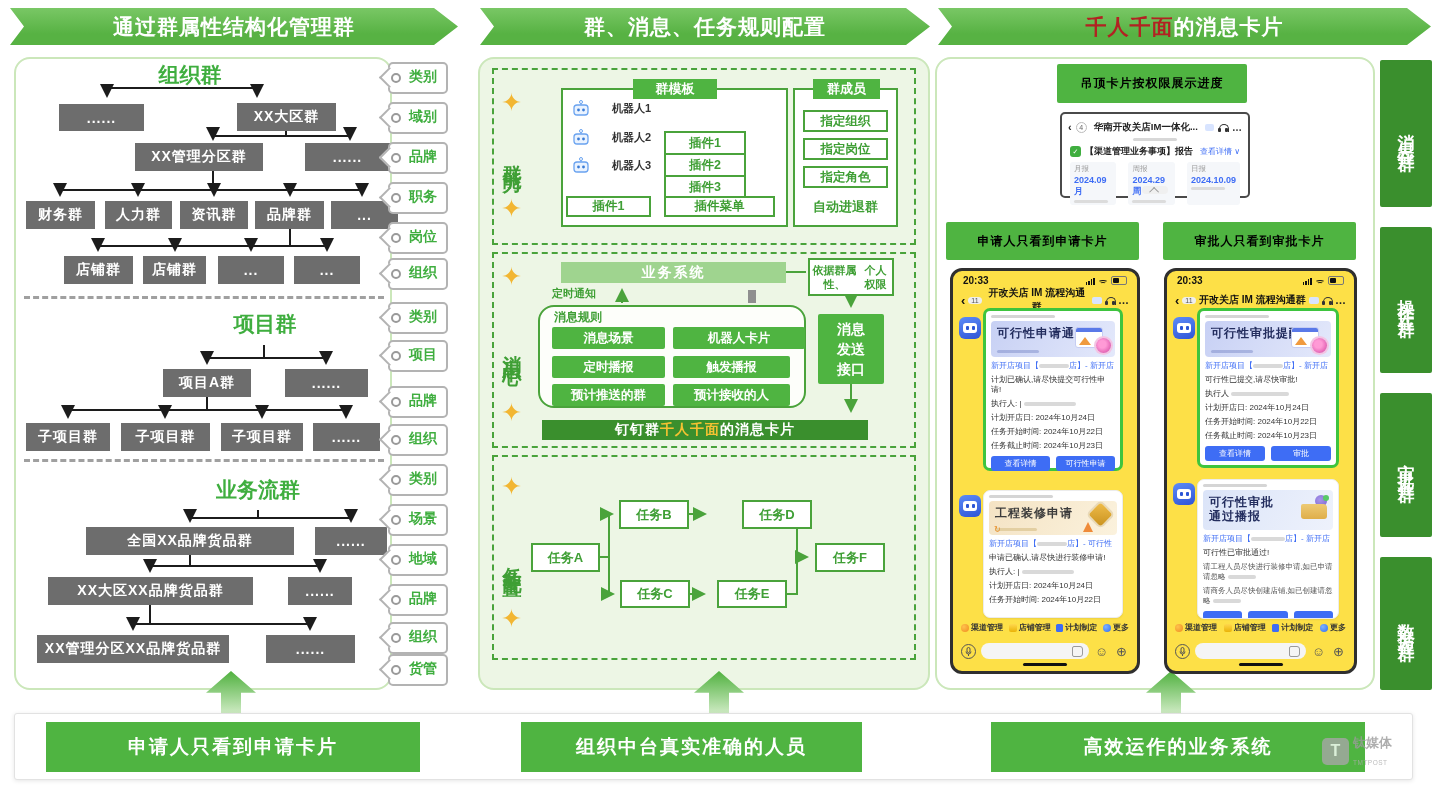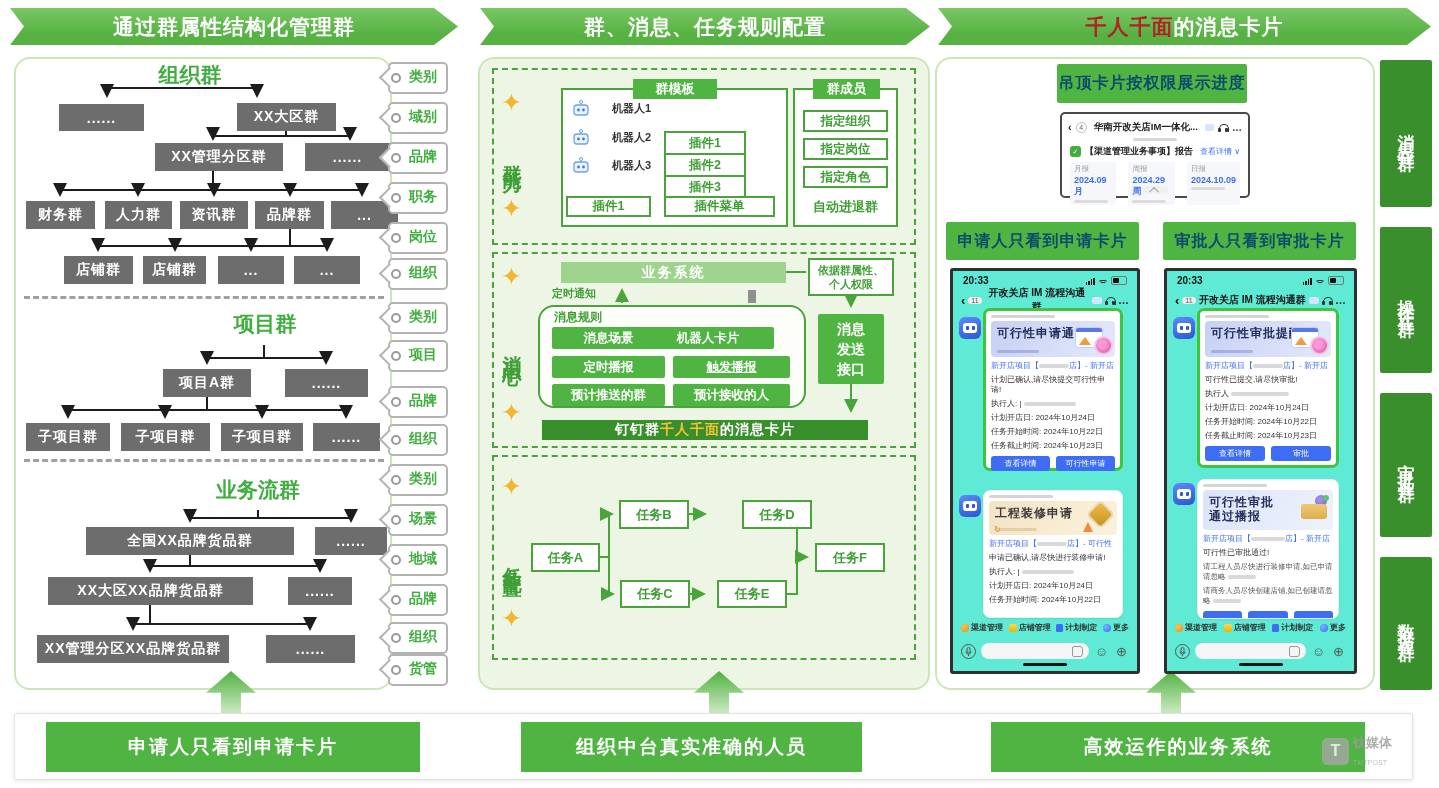--- a/index.html
+++ b/index.html
@@ -37,42 +37,42 @@
   .stack{position:absolute;z-index:5;border:2px solid #4aa33b;background:#fff;box-sizing:border-box;}
   .stack .cell{height:20px;display:flex;align-items:center;justify-content:center;color:#3f9f35;font-weight:bold;font-size:12.5px;border-top:2px solid #4aa33b;}
   .stack .cell:first-child{border-top:none;}
   .lightbar{position:absolute;z-index:4;background:#9fd48f;color:#fff;font-weight:bold;font-size:14px;display:flex;align-items:center;justify-content:center;letter-spacing:2px;}
   .gbtn{position:absolute;z-index:5;background:#4fb441;color:#fff;font-weight:bold;font-size:12.5px;display:flex;align-items:center;justify-content:center;border-radius:2px;}
   .darkbar{position:absolute;z-index:5;background:#3a8f2d;color:#fff;font-weight:bold;font-size:14px;display:flex;align-items:center;justify-content:center;letter-spacing:1px;}
   .darkbar .gold{color:#f5c232;}
   .taskbox{position:absolute;z-index:5;background:#fff;border:2px solid #4aa33b;color:#3f9f35;font-weight:bold;font-size:13px;display:flex;align-items:center;justify-content:center;box-sizing:border-box;}
   .grayblk{position:absolute;z-index:5;background:#8f8f8f;}
   
-  .biglabel{position:absolute;z-index:5;background:#4fb441;color:#0c4a6e;font-weight:bold;font-size:16px;display:flex;align-items:center;justify-content:center;border-radius:2px;letter-spacing:1px;}
+  .biglabel{position:absolute;z-index:5;background:#4fb441;color:#000000;font-weight:bold;font-size:12px;display:flex;align-items:center;justify-content:center;border-radius:2px;letter-spacing:1px;}
   .snippet{position:absolute;z-index:5;background:#fff;border:2px solid #4a4a4a;border-radius:5px;box-sizing:border-box;}
   .snav{position:relative;height:20px;padding:3px 6px 0 6px;display:flex;align-items:center;gap:4px;}
   .snav .bk{font-size:11px;font-weight:bold;color:#222;}
   .snav .cnt{font-size:7px;color:#666;border:1px solid #bbb;border-radius:50%;width:9px;height:9px;display:flex;align-items:center;justify-content:center;}
   .snav .ttl{flex:1;text-align:center;font-size:9.5px;font-weight:bold;color:#222;}
   .snav .bdg{width:9px;height:7px;background:#d8e4ff;border-radius:2px;}
   .snav .mr{font-size:10px;color:#333;font-weight:bold;}
   .subbar{height:3px;background:#d7d7d7;border-radius:2px;margin:1px auto 0 auto;}
   .srow{display:flex;align-items:center;gap:4px;padding:4px 8px 0 8px;}
   .sic{width:11px;height:11px;background:#3fae3f;border-radius:3px;color:#fff;font-size:7px;display:flex;align-items:center;justify-content:center;}
   .srep{font-size:9px;font-weight:bold;color:#222;flex:1;}
   .sdet{font-size:8px;color:#3e6df5;}
   .sstats{display:flex;gap:12px;padding:4px 8px 0 8px;}
   .scell{flex:1;background:#f5f7fa;border-radius:3px;padding:2px 4px;}
   .scell .k{font-size:7.5px;color:#999;}
   .scell .v{font-size:9px;font-weight:bold;color:#3e6df5;margin-top:1px;}
   .scell .b{height:3px;width:34px;background:#dcdcdc;border-radius:2px;margin-top:2px;}
   .chev{position:absolute;left:50%;bottom:2px;transform:translateX(-50%);width:26px;height:8px;background:#f0f0f0;border-radius:4px;display:flex;align-items:center;justify-content:center;}
   .chev i{display:block;width:6px;height:6px;border-left:1.5px solid #999;border-top:1.5px solid #999;transform:rotate(45deg) translateY(2px);}
   
-  .phone{position:absolute;z-index:5;background:#5eead4;border:3px solid #2f2f2f;border-radius:3px;box-sizing:border-box;overflow:hidden;}
+  .phone{position:absolute;z-index:5;background:#fde047;border:3px solid #2f2f2f;border-radius:12px;box-sizing:border-box;overflow:hidden;}
   .pstatus{position:absolute;left:0;right:0;top:4px;padding:0 10px;display:flex;align-items:center;}
   .pstatus .tm{font-size:10px;font-weight:bold;color:#111;}
   .pstatus .ic{margin-left:auto;display:flex;align-items:flex-end;gap:3px;}
   .sig{display:flex;align-items:flex-end;gap:1px;}
   .sig i{display:block;width:1.6px;background:#111;}
   .batt{width:14px;height:7px;border:1px solid #777;border-radius:2px;position:relative;}
   .batt::after{content:"";position:absolute;left:1px;top:1px;bottom:1px;width:6px;background:#111;border-radius:1px;}
   .pnav{position:absolute;left:0;right:0;top:20px;height:18px;display:flex;align-items:center;padding:0 8px;gap:3px;}
   .pnav .bk{font-size:13px;font-weight:bold;color:#111;line-height:1;}
   .pnav .cnt{font-size:7px;color:#555;background:#eee;border-radius:6px;padding:0 3px;}
@@ -213,21 +213,21 @@
       <path d="M689,514 H705" marker-end="url(#ag)"></path>
         <path d="M690,594 H704" marker-end="url(#ag)"></path>
       <path d="M788,514 H797 V557 M787,594 H797 V557"></path>
         <path d="M797,557 H807" marker-end="url(#ag)"></path>
     </g>
   </svg>
 
   <div class="ttitle" style="left:120px;top:61px;width:140px;">组织群</div>
   <div class="gnode" style="left:59px;top:104px;width:85px;height:27px;">......</div>
   <div class="gnode" style="left:237px;top:103px;width:99px;height:28px;">XX大区群</div>
-  <div class="gnode" style="left:155px;top:143px;width:128px;height:28px;">XX管理分区群</div>
+  <div class="gnode" style="left:135px;top:143px;width:128px;height:28px;">XX管理分区群</div>
   <div class="gnode" style="left:305px;top:143px;width:85px;height:28px;">......</div>
   <div class="gnode" style="left:26px;top:201px;width:69px;height:28px;">财务群</div>
   <div class="gnode" style="left:105px;top:201px;width:67px;height:28px;">人力群</div>
   <div class="gnode" style="left:180px;top:201px;width:68px;height:28px;">资讯群</div>
   <div class="gnode" style="left:255px;top:201px;width:69px;height:28px;">品牌群</div>
   <div class="gnode" style="left:331px;top:201px;width:67px;height:28px;">...</div>
   <div class="gnode" style="left:64px;top:256px;width:69px;height:28px;">店铺群</div>
   <div class="gnode" style="left:143px;top:256px;width:63px;height:28px;">店铺群</div>
   <div class="gnode" style="left:218px;top:256px;width:66px;height:28px;">...</div>
   <div class="gnode" style="left:294px;top:256px;width:66px;height:28px;">...</div>
@@ -367,31 +367,31 @@
   <div class="gitem" style="left:803px;top:166px;width:85px;height:22px;">指定角色</div>
   <div class="gtext" style="left:798px;top:198px;width:95px;text-align:center;font-size:13px;">自动进退群</div>
 
   <div class="dashbox" style="left:492px;top:252px;width:424px;height:196px;"></div>
   <div class="spark" style="left:501px;top:264px;">✦</div>
   <div class="vlabel" style="left:499px;top:297px;height:100px;">消息中心</div>
   <div class="spark" style="left:501px;top:400px;">✦</div>
 
   <div class="lightbar" style="left:561px;top:262px;width:225px;height:21px;">业务系统</div>
   <div class="gtext" style="left:552px;top:286px;font-size:11px;">定时通知</div>
-  <div class="gitem" style="left:808px;top:258px;width:86px;height:38px;flex-direction:column;line-height:1.3;font-size:11px;text-align:center;">
+  <div class="gitem" style="left:808px;top:258px;width:86px;height:38px;flex-direction:row;line-height:1.3;font-size:11px;text-align:center;">
     <span>依据群属性、</span>
     <span>个人权限</span>
   </div>
   <div class="grayblk" style="left:748px;top:290px;width:8px;height:13px;"></div>
   <div class="gbox" style="left:538px;top:305px;width:268px;height:103px;border-radius:16px;background:#fdfefa;"></div>
   <div class="gtext" style="left:554px;top:309px;font-size:12px;">消息规则</div>
   <div class="gbtn" style="left:552px;top:327px;width:113px;height:22px;">消息场景</div>
-  <div class="gbtn" style="left:642px;top:327px;width:132px;height:22px;">机器人卡片</div>
+  <div class="gbtn" style="left:673px;top:327px;width:132px;height:22px;">机器人卡片</div>
   <div class="gbtn" style="left:552px;top:356px;width:113px;height:22px;">定时播报</div>
-  <div class="gbtn" style="left:673px;top:356px;width:117px;height:22px;text-decoration:underline;">触发播报</div>
+  <div class="gbtn" style="left:673px;top:356px;width:117px;height:22px;">触发播报</div>
   <div class="gbtn" style="left:552px;top:384px;width:113px;height:22px;">预计推送的群</div>
   <div class="gbtn" style="left:673px;top:384px;width:117px;height:22px;">预计接收的人</div>
   <div class="gbtn" style="left:818px;top:314px;width:66px;height:70px;font-size:14px;padding:0 14px;box-sizing:border-box;word-break:break-all;line-height:1.45;text-align:center;">消息发送接口</div>
   <div class="darkbar" style="left:542px;top:420px;width:326px;height:20px;">
     <span>钉钉群</span>
       <span class="gold">千人千面</span>
       <span>的消息卡片</span>
   </div>
 
   <div class="dashbox" style="left:492px;top:455px;width:424px;height:205px;"></div>

